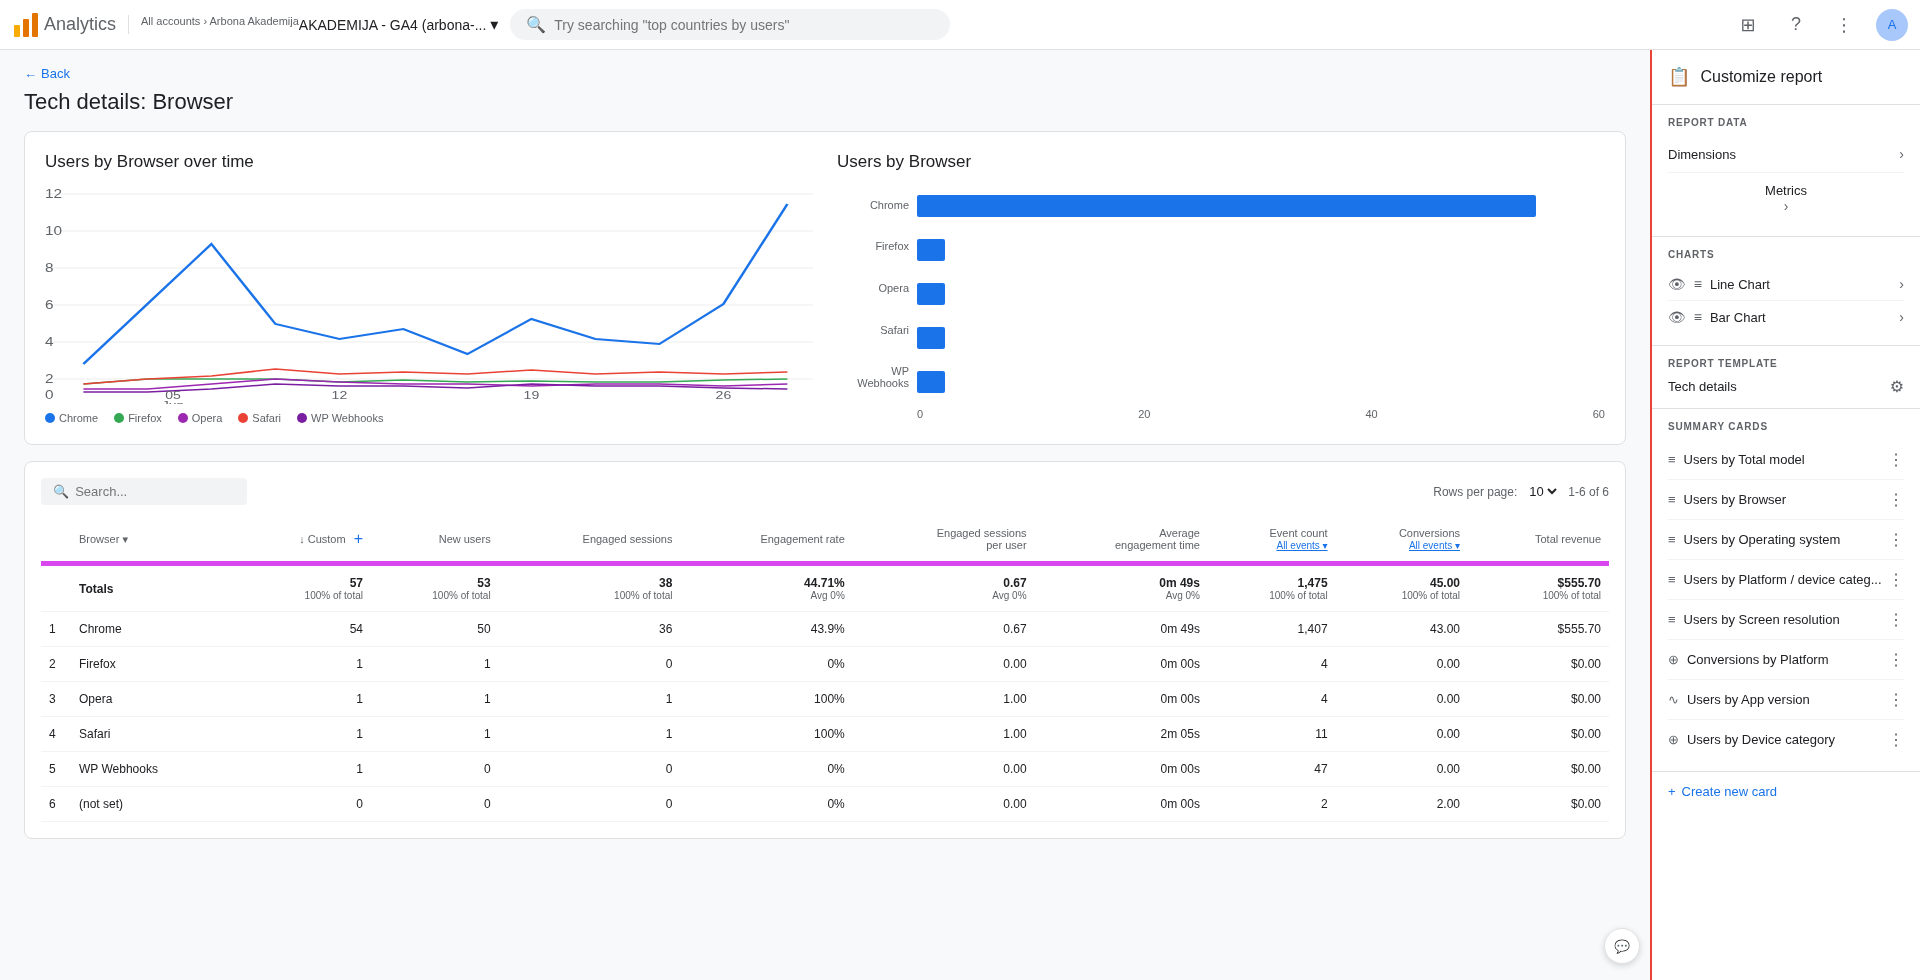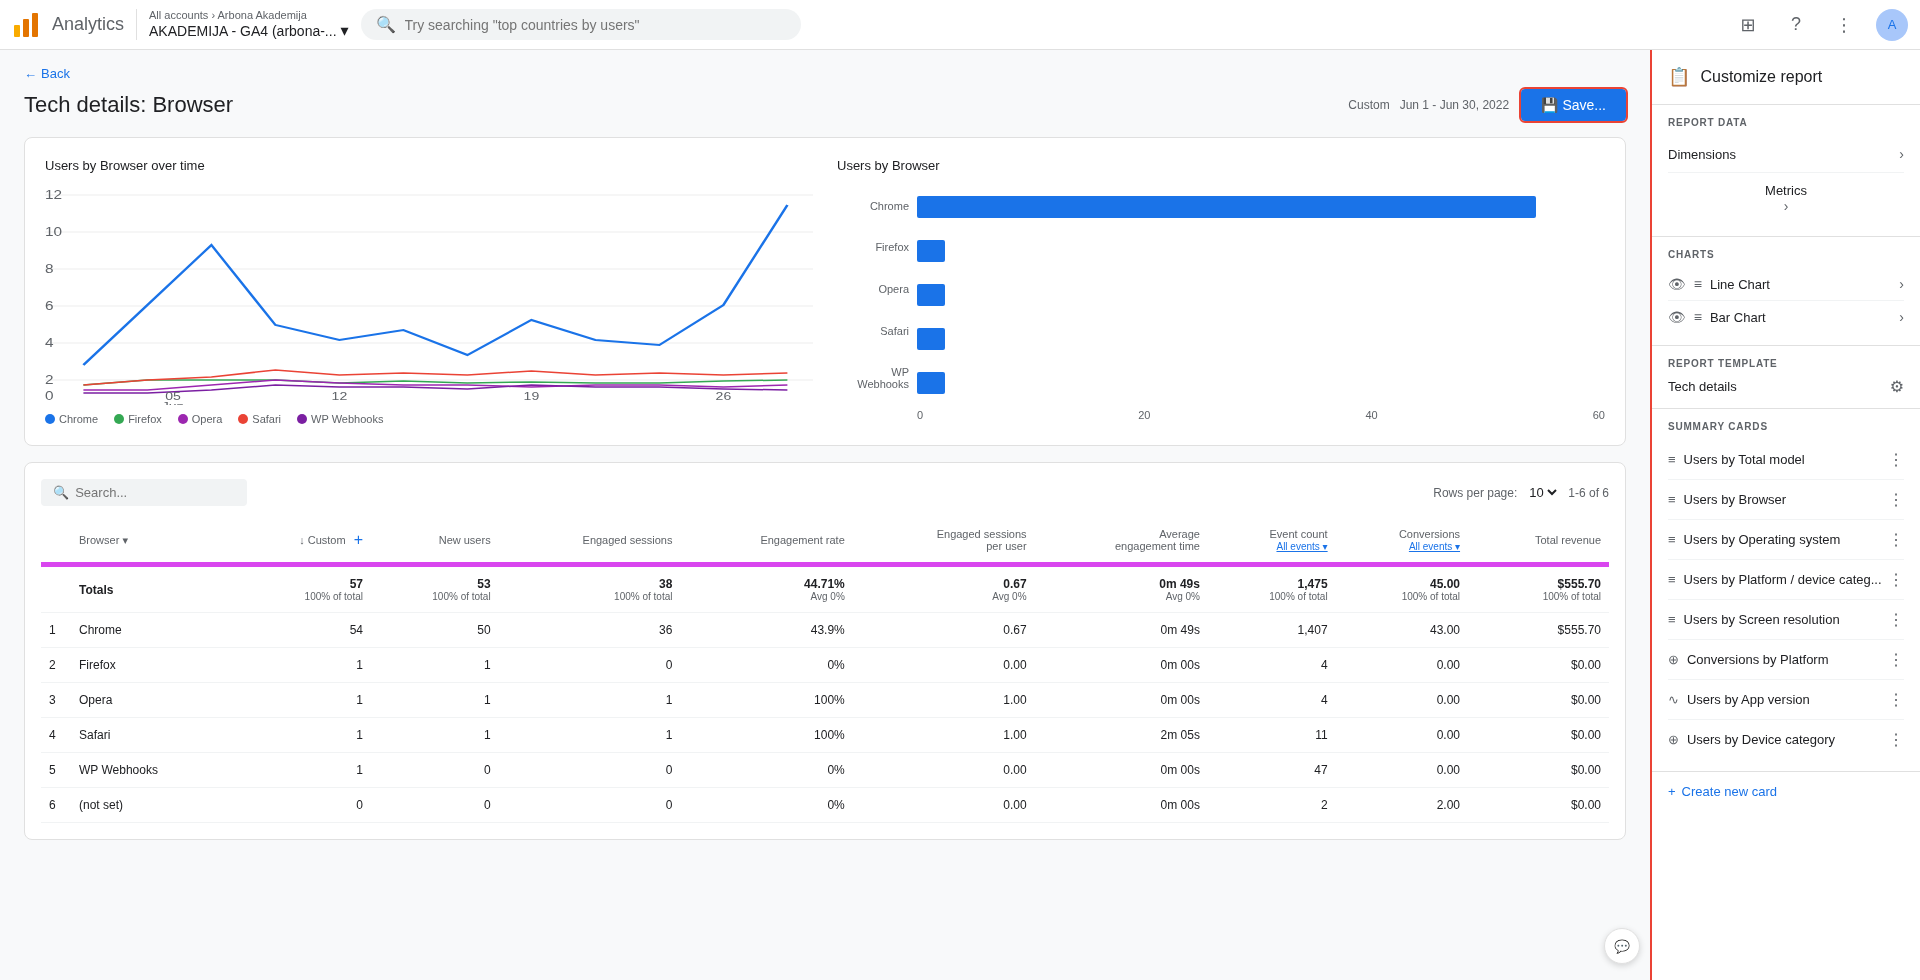--- a/index.html
+++ b/index.html
@@ -3,21 +3,21 @@
   <meta charset="utf-8">
   <style>
     * { box-sizing: border-box; margin: 0; padding: 0; }
     body { font-family: 'Google Sans', Arial, sans-serif; font-size: 13px; background: #f8f9fa; color: #202124; display: flex; flex-direction: column; height: 100vh; overflow: hidden; }
 
     
     .top-nav {
       display: flex; align-items: center; height: 50px; background: #fff;
       border-bottom: 1px solid #e0e0e0; padding: 0 12px; flex-shrink: 0; gap: 12px;
     }
-    .nav-logo { display: flex; align-items: center; gap: 12px; }
+    .nav-logo { display: flex; align-items: center; gap: 4px; }
     .logo-icon { width: 28px; height: 28px; }
     .nav-title { font-size: 18px; color: #5f6368; font-weight: 400; }
     .nav-account-path { font-size: 11px; color: #5f6368; }
     .nav-account-current { display: flex; align-items: center; gap: 4px; font-size: 14px; color: #202124; cursor: pointer; }
     .nav-search { flex: 1; max-width: 440px; display: flex; align-items: center; background: #f1f3f4; border-radius: 24px; padding: 6px 16px; gap: 8px; color: #5f6368; }
     .nav-search input { border: none; background: transparent; outline: none; font-size: 14px; color: #202124; width: 100%; }
     .nav-actions { margin-left: auto; display: flex; align-items: center; gap: 16px; }
     .nav-icon-btn { width: 32px; height: 32px; display: flex; align-items: center; justify-content: center; cursor: pointer; color: #5f6368; font-size: 18px; border-radius: 50%; }
     .avatar { width: 32px; height: 32px; border-radius: 50%; background: #a8c7fa; display: flex; align-items: center; justify-content: center; font-size: 13px; color: #1a73e8; font-weight: 500; cursor: pointer; }
 
@@ -36,21 +36,21 @@
     .header-right { display: flex; align-items: center; gap: 12px; }
     .date-range { font-size: 12px; color: #5f6368; }
     .save-btn { background: #1a73e8; color: #fff; border: none; border-radius: 4px; padding: 8px 20px; font-size: 14px; cursor: pointer; display: flex; align-items: center; gap: 6px; font-weight: 500; outline: 2px solid #ea4335; }
 
     
     .chart-section { background: #fff; border-radius: 8px; border: 1px solid #e0e0e0; padding: 20px; margin-bottom: 16px; }
     .charts-row { display: flex; gap: 24px; }
 
     
     .line-chart-container { flex: 1; }
-    .chart-title { font-size: 13px; color: #202124; margin-bottom: 12px; font-weight: 500; }
+    .chart-title { font-size: 17px; color: #202124; margin-bottom: 12px; font-weight: 500; }
     .line-chart-area { position: relative; height: 220px; }
     .line-chart-svg { width: 100%; height: 100%; }
     .chart-legend { display: flex; gap: 16px; margin-top: 8px; flex-wrap: wrap; }
     .legend-item { display: flex; align-items: center; gap: 4px; font-size: 11px; color: #5f6368; }
     .legend-dot { width: 10px; height: 10px; border-radius: 50%; }
 
     
     .bar-chart-container { flex: 1; }
 
     
@@ -121,21 +121,21 @@
 
 <nav class="top-nav">
   <div class="nav-logo">
     <svg class="logo-icon" viewBox="0 0 28 28">
       <rect x="2" y="14" width="6" height="12" rx="1" fill="#f9ab00"></rect>
       <rect x="11" y="8" width="6" height="18" rx="1" fill="#e37400"></rect>
       <rect x="20" y="2" width="6" height="24" rx="1" fill="#e37400"></rect>
     </svg>
     <span class="nav-title">Analytics</span>
   </div>
-  <div style="display:flex;flex-direction:column;justify-content:center;border-left:1px solid #e0e0e0;padding-left:12px;">
+  <div style="display:flex;flex-direction:row;justify-content:center;border-left:1px solid #e0e0e0;padding-left:12px;">
     <span class="nav-account-path">
       <span>All accounts</span>
       <span> › </span>
       <span>Arbona Akademija</span>
     </span>
     <div class="nav-account-current">
       <span>AKADEMIJA - GA4 (arbona-...</span>
       <span style="font-size:16px;">▾</span>
     </div>
   </div>
@@ -155,28 +155,20 @@
 
   <div class="content-area">
 
     <div class="back-link">
       <span>←</span>
       <span>Back</span>
     </div>
 
     <div class="page-header">
       <h1 class="page-title">Tech details: Browser</h1>
-      <div class="header-right">
-        <span class="date-range">
-          <span>Custom</span>
-          &nbsp;
-          <span>Jun 1 - Jun 30, 2022</span>
-        </span>
-        <button class="save-btn">💾 Save...</button>
-      </div>
     </div>
 
     <div class="chart-section">
       <div class="charts-row">
 
         <div class="line-chart-container">
           <div class="chart-title">Users by Browser over time</div>
           <div class="line-chart-area">
             <svg class="line-chart-svg" viewBox="0 0 600 220" preserveAspectRatio="none">
 

